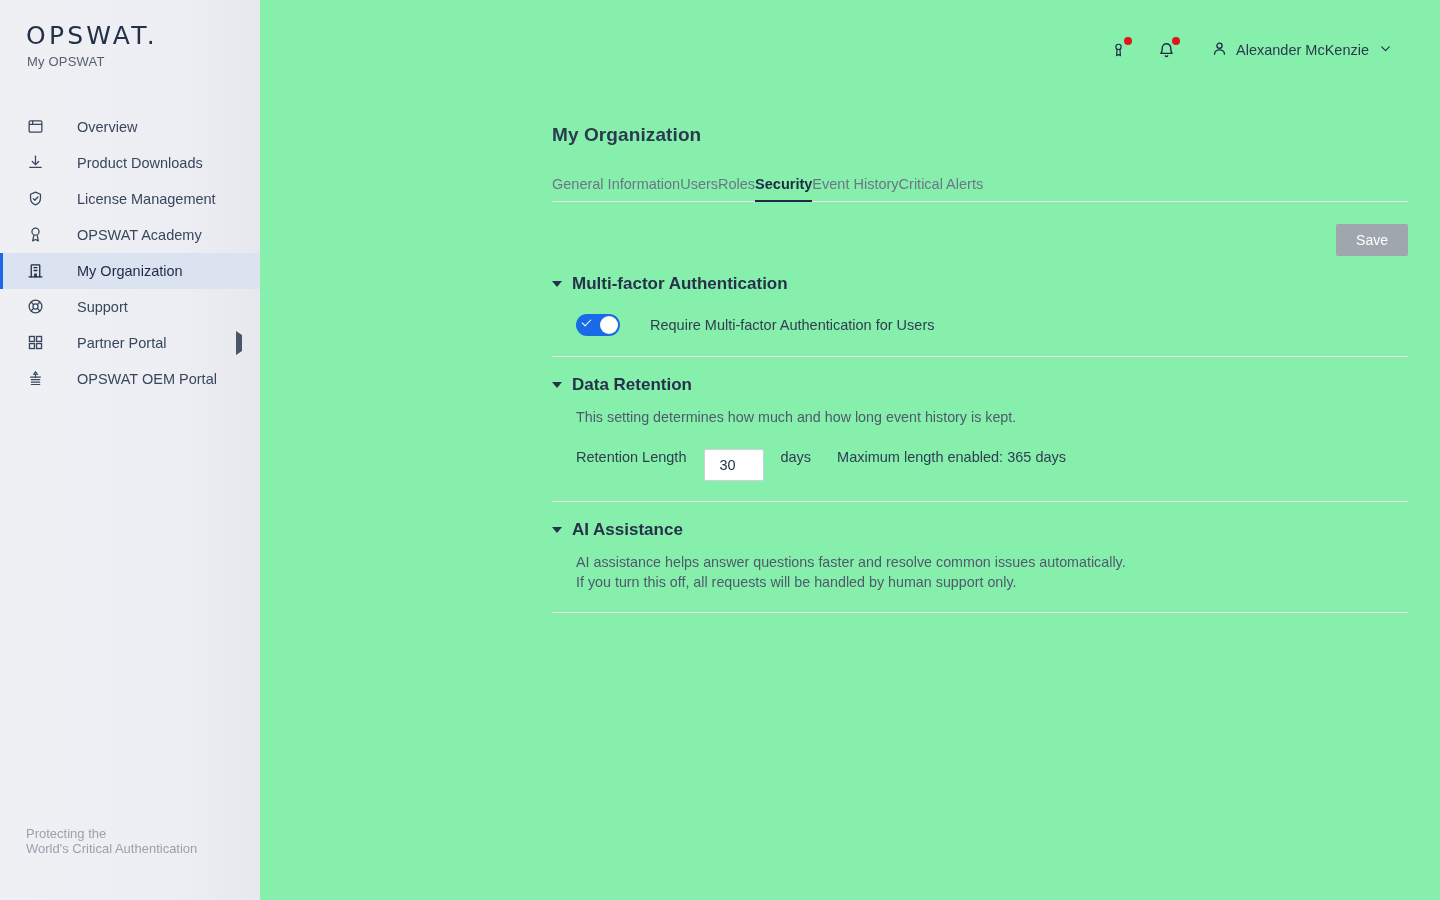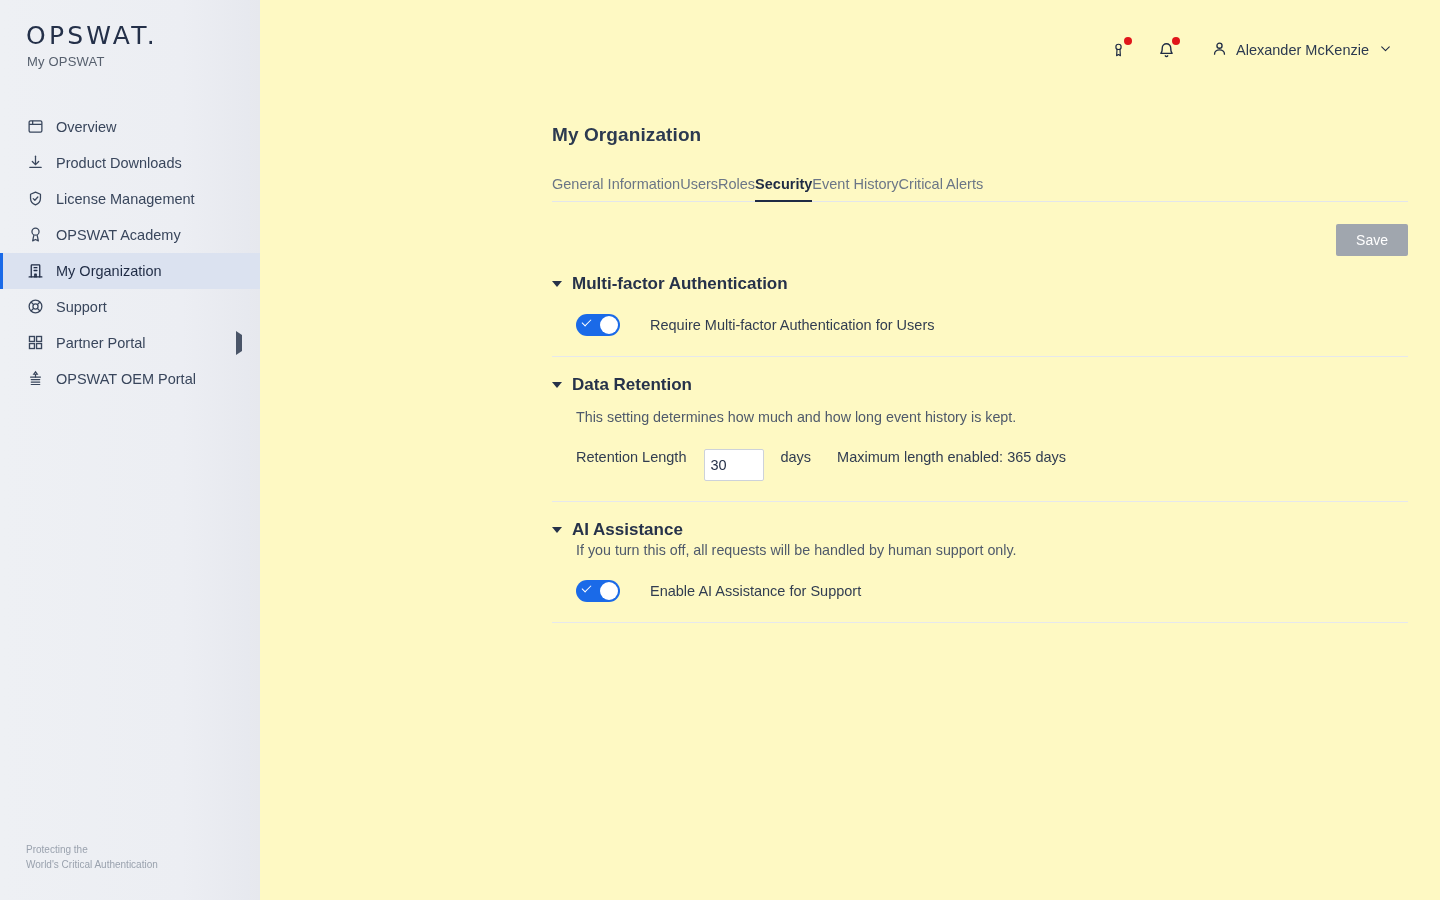--- a/index.html
+++ b/index.html
@@ -46,29 +46,29 @@
   }
   .nav-item .nav-icon svg { display:block; }
   .nav-item.active {
     background: #dbe2f0;
     color: #1f2b44;
   }
   .nav-item.active::before {
     content: ""; position: absolute; left: 0; top: 0;
     width: 3px; height: 100%; background: #1a6ae8;
   }
-  .nav-label { white-space: nowrap; }
+  .nav-label { white-space: nowrap; margin-left: 21px; }
   .nav-caret { margin-left: auto; margin-right: 18px; }
   .sidebar-footer {
-    margin-top: auto; padding: 0 0 28px 26px;
-    font-size: 10px; line-height: 15px; color: #9aa2ae;
+    margin-top: auto; padding: 0 0 44px 26px;
+    font-size: 13px; line-height: 15px; color: #9aa2ae;
   }
 
   
-  .main { flex: 1; height: 900px; position: relative; background:#fef9c3; }
+  .main { flex: 1; height: 900px; position: relative; background:#86efac; }
   .topbar {
     height: 100px; display: flex; align-items: flex-start;
     justify-content: flex-end; padding: 38px 48px 0 0;
   }
   .topbar-icons { display: flex; align-items: center; gap: 26px; }
   .icon-btn { position: relative; cursor: pointer; width: 22px; height: 24px;
     display:flex; align-items:center; justify-content:center; }
   .icon-btn .dot {
     position: absolute; top: -1px; right: -3px;
     width: 8px; height: 8px; border-radius: 50%; background: #e0161a;
@@ -142,21 +142,21 @@
   }
   .toggle-label { font-size: 14.5px; color: #313d51; }
 
   .retention-row {
     display: flex; align-items: flex-start; margin-top: 22px; font-size: 14.5px;
     color: #313d51;
   }
   .retention-label { margin-right: 18px; }
   .retention-input {
     width: 60px; height: 32px; border: 1px solid #cdd2da; background:#fff;
-    border-radius: 2px; padding: 0 5px; font-size: 14.5px; color: #26324a;
+    border-radius: 2px; padding: 0 14px; font-size: 14.5px; color: #26324a;
     font-family: "Liberation Sans", sans-serif;
   }
   .retention-unit { margin-left: 16px; }
   .retention-max { margin-left: 26px; color: #313d51; }
 </style>
 </head>
 <body>
 
 <div class="app">
 
@@ -357,27 +357,21 @@
         </div>
         <div class="section-divider"></div>
       </div>
 
       <div class="section">
         <div class="section-head">
           <span class="tri-down"></span>
           <span>AI Assistance</span>
         </div>
         <div class="section-body">
+          <div class="section-desc">AI assistance helps answer questions faster and resolve common issues automatically.</div>
           <div class="section-desc" style="margin-top:0">If you turn this off, all requests will be handled by human support only.</div>
-          <div class="toggle-row">
-            <span class="switch">
-              <span class="check"></span>
-              <span class="knob"></span>
-            </span>
-            <span class="toggle-label">Enable AI Assistance for Support</span>
-          </div>
         </div>
         <div class="section-divider"></div>
       </div>
 
     </div>
   </section>
 </div>
 
 </body></html>

